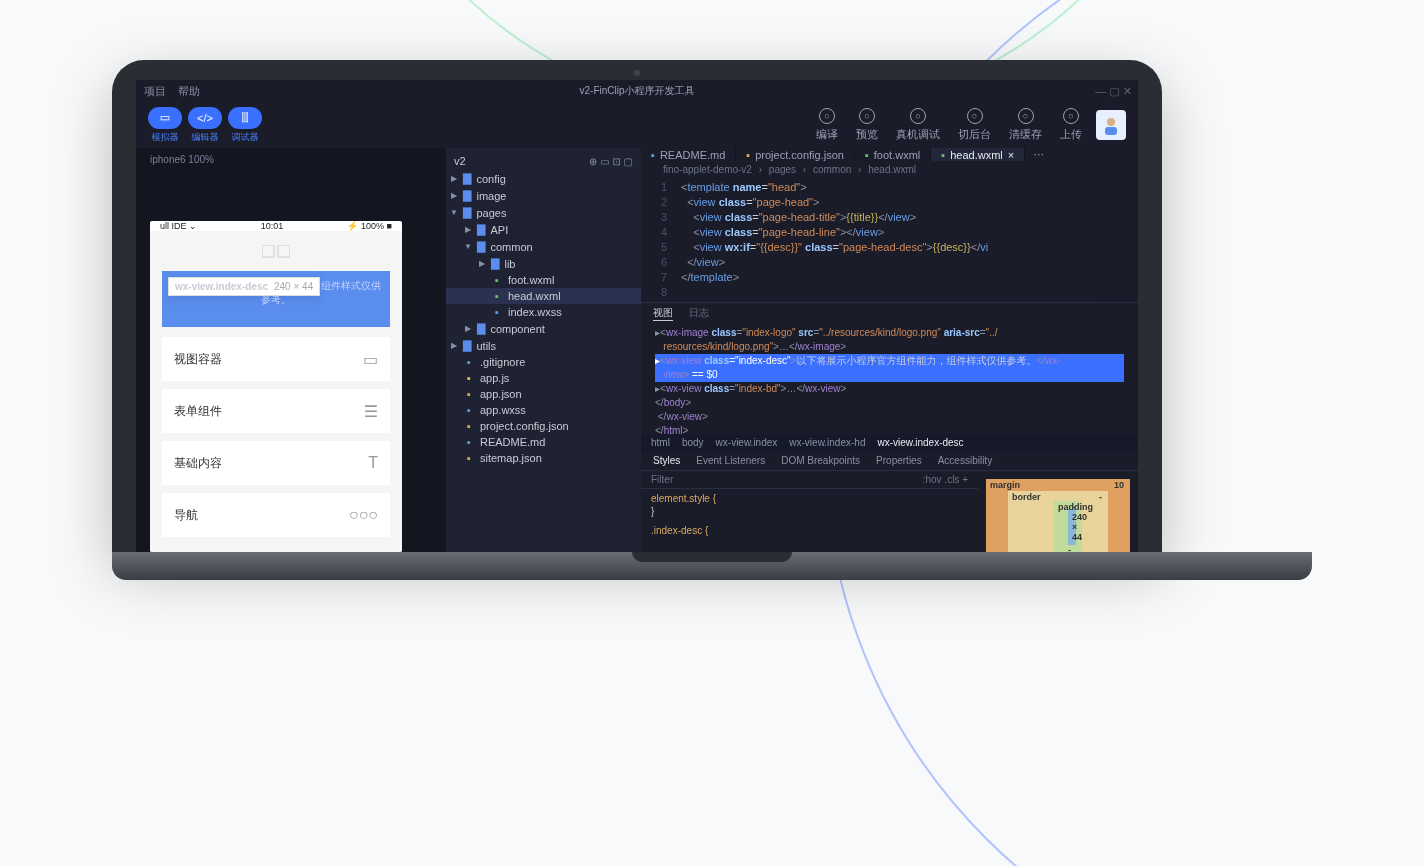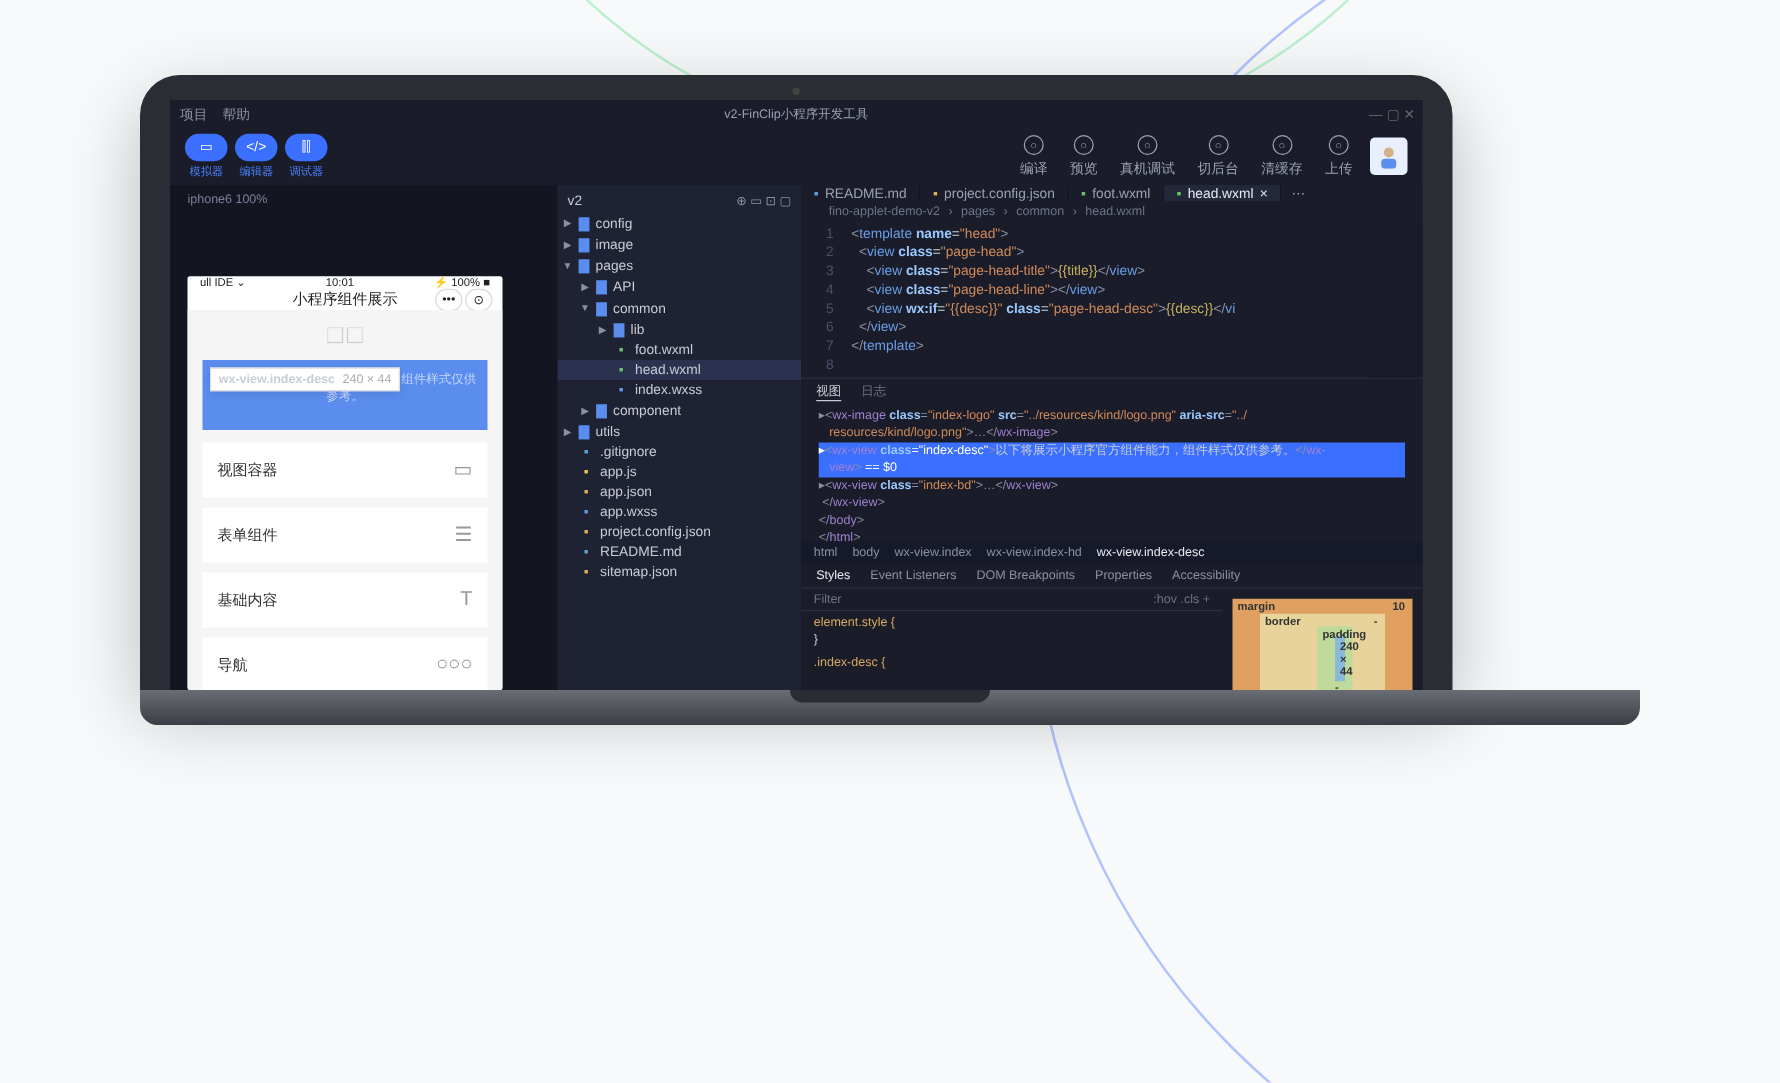--- a/index.html
+++ b/index.html
@@ -187,27 +187,20 @@
       <div class="main">
 
         <div class="sim-panel">
           <div class="sim-status">iphone6 100%</div>
           <div class="phone">
             <div class="phone-status">
               <span>ull IDE ⌄</span>
               <span>10:01</span>
               <span>⚡ 100% ■</span>
             </div>
-            <div class="phone-nav">
-              <span>小程序组件展示</span>
-              <div class="phone-nav-actions">
-                <div class="phone-nav-btn">•••</div>
-                <div class="phone-nav-btn">⊙</div>
-              </div>
-            </div>
             <div class="phone-content">
               <div class="phone-top-block">
                 <svg width="28" height="14">
                     <rect x="0" y="0" width="12" height="12" fill="none" stroke="#ccc"></rect>
                     <rect x="16" y="0" width="12" height="12" fill="none" stroke="#ccc"></rect>
                   </svg>
               </div>
               <div class="inspect-tip">
                 <b>wx-view.index-desc</b>
                 <span class="dim">240 × 44</span>
@@ -408,22 +401,22 @@
             <div class="dev-tabs" id="dev-tabs">
                 <span class="on">视图</span>
                 <span class="">日志</span>
               </div>
             <div class="dom-view" id="dom-view">
                 <div class="dom-line ">▸<span class="punct">&lt;</span><span class="dom-tag">wx-image</span> <span class="attr">class</span>=<span class="dom-attr">"index-logo"</span> <span class="attr">src</span>=<span class="dom-attr">"../resources/kind/logo.png"</span> <span class="attr">aria-src</span>=<span class="dom-attr">"../</span></div>
                 <div class="dom-line ">   <span class="dom-attr">resources/kind/logo.png"</span><span class="punct">&gt;…&lt;/</span><span class="dom-tag">wx-image</span><span class="punct">&gt;</span></div>
                 <div class="dom-line sel">▸<span class="punct">&lt;</span><span class="dom-tag">wx-view</span> <span class="attr">class</span>="index-desc"<span class="punct">&gt;</span><span class="dom-txt">以下将展示小程序官方组件能力，组件样式仅供参考。</span><span class="punct">&lt;/</span><span class="dom-tag">wx-</span></div>
                 <div class="dom-line sel">   <span class="dom-tag">view</span><span class="punct">&gt;</span> == $0</div>
                 <div class="dom-line ">▸<span class="punct">&lt;</span><span class="dom-tag">wx-view</span> <span class="attr">class</span>=<span class="dom-attr">"index-bd"</span><span class="punct">&gt;…&lt;/</span><span class="dom-tag">wx-view</span><span class="punct">&gt;</span></div>
+                <div class="dom-line "><span class="punct">&lt;/</span><span class="dom-tag">body</span><span class="punct">&gt;</span></div>
                 <div class="dom-line "> <span class="punct">&lt;/</span><span class="dom-tag">wx-view</span><span class="punct">&gt;</span></div>
-                <div class="dom-line "><span class="punct">&lt;/</span><span class="dom-tag">body</span><span class="punct">&gt;</span></div>
                 <div class="dom-line "><span class="punct">&lt;/</span><span class="dom-tag">html</span><span class="punct">&gt;</span></div>
               </div>
             <div class="dom-crumbs" id="dom-crumbs">
                 <span class="">html</span>
                 <span class="">body</span>
                 <span class="">wx-view.index</span>
                 <span class="">wx-view.index-hd</span>
                 <span class="on">wx-view.index-desc</span>
               </div>
             <div class="styles-tabs" id="styles-tabs">

